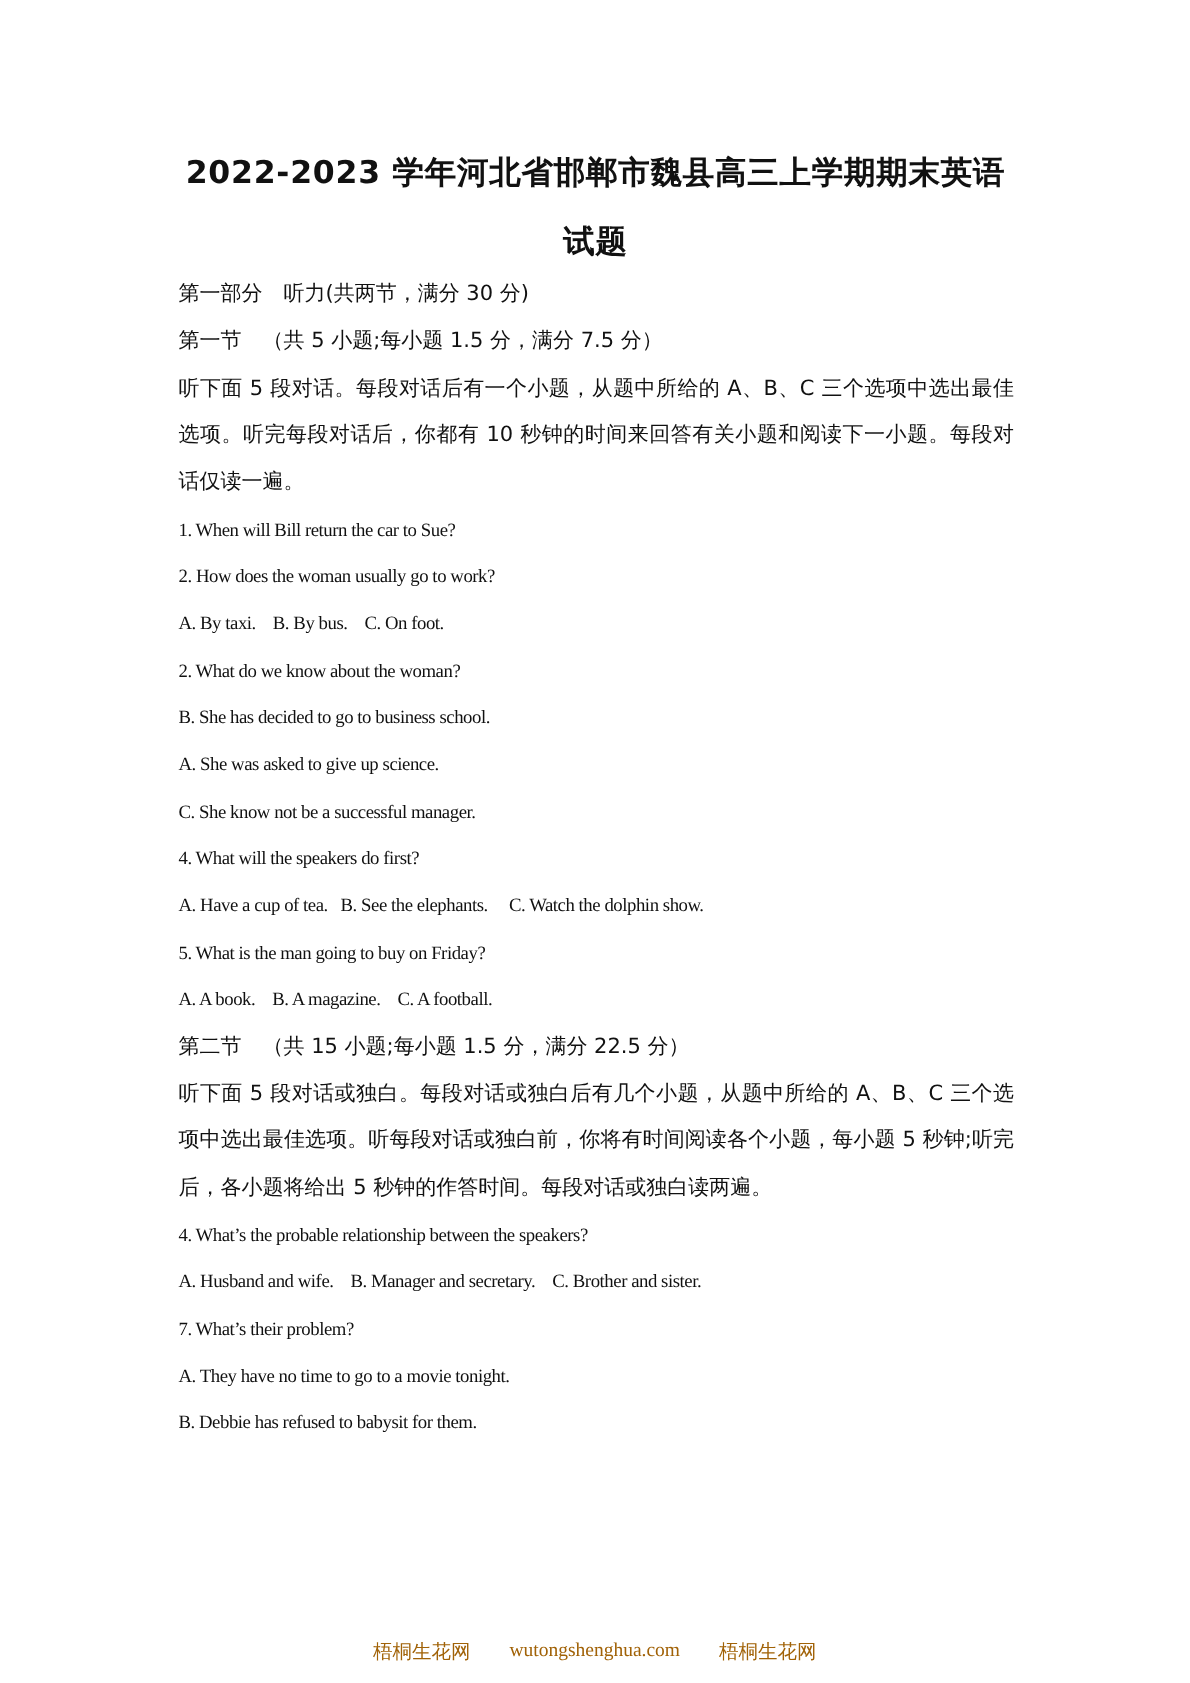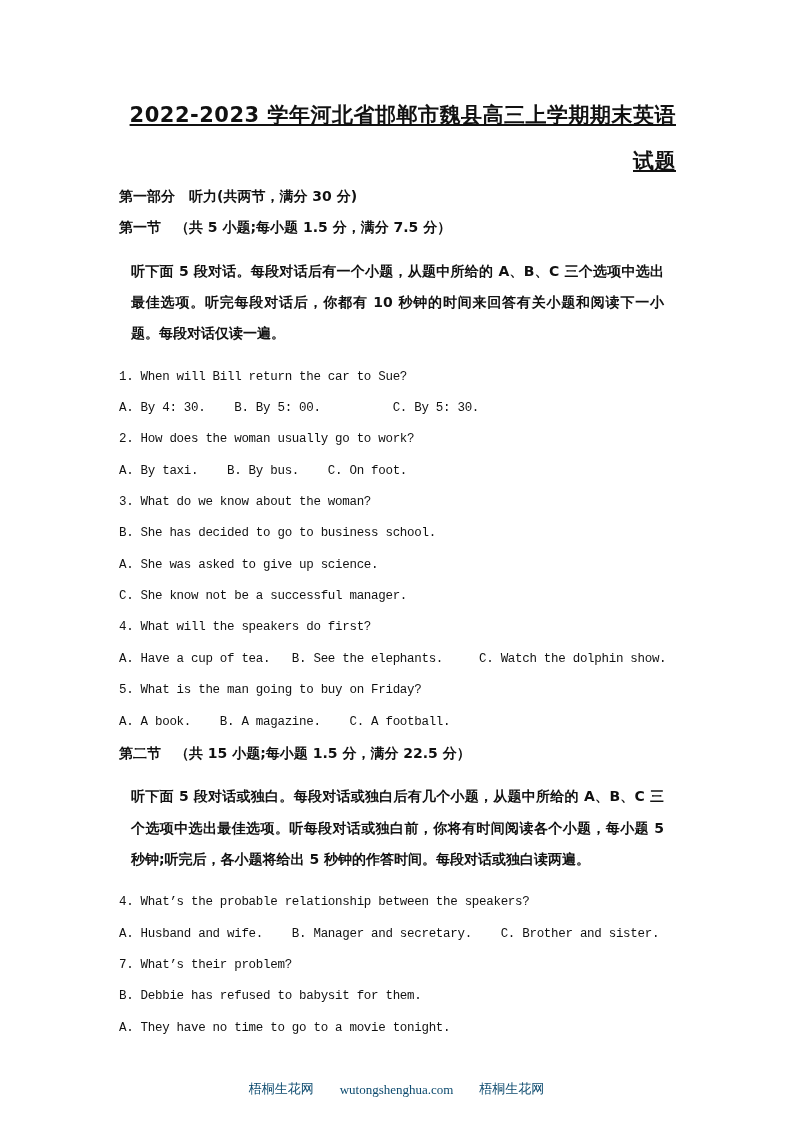--- a/index.html
+++ b/index.html
@@ -10,112 +10,110 @@
     background: #ffffff;
     color: #111111;
     overflow: hidden;
     font-family: "Liberation Serif", serif;
   }
   .title {
     position: absolute;
     left: 118px;
     top: 92px;
     width: 558px;
-    text-align: right;
+    text-align: center;
     font-family: "DejaVu Sans", sans-serif;
     font-weight: 700;
     font-size: 21px;
     line-height: 46px;
     letter-spacing: 0.5px;
-    text-decoration: underline;
   }
   .content {
     position: absolute;
     left: 119px;
     top: 181px;
     width: 557px;
   }
   .line { line-height: 31.35px; min-height: 31.35px; }
   .zh {
     font-family: "DejaVu Sans", sans-serif;
-    font-weight: 700;
+    font-weight: 400;
     font-size: 14px;
     white-space: normal;
   }
   .para {
-    margin: 12px;
+    margin: 0;
     text-align: justify;
     text-align-last: left;
   }
   .en {
-    font-family: Liberation Mono, monospace;
+    font-family: Liberation Serif, serif;
     font-size: 12.5px;
     letter-spacing: -0.3px;
     white-space: pre;
     font-weight: 400;
   }
   .footer {
     position: absolute;
     left: 0;
     right: 0;
-    bottom: 24px;
+    bottom: 12px;
     display: flex;
     justify-content: center;
-    align-items: flex-end;
+    align-items: flex-start;
     gap: 26px;
     font-family: "Liberation Serif", serif;
     font-size: 13px;
-    color: #0c4a6e;
+    color: #a16207;
   }
 </style>
 </head>
 <body>
 
 <main class="page">
 
   <header class="title">
     <div>2022-2023 学年河北省邯郸市魏县高三上学期期末英语试题</div>
   </header>
 
   <section class="content">
 
     <div class="line zh">第一部分　听力(共两节，满分 30 分)</div>
 
     <div class="line zh">第一节　（共 5 小题;每小题 1.5 分，满分 7.5 分）</div>
 
     <p class="line zh para">听下面 5 段对话。每段对话后有一个小题，从题中所给的 A、B、C 三个选项中选出最佳选项。听完每段对话后，你都有 10 秒钟的时间来回答有关小题和阅读下一小题。每段对话仅读一遍。</p>
 
     <div class="line en">1. When will Bill return the car to Sue?</div>
-    <div class="line en">A. By 4: 30.    B. By 5: 00.          C. By 5: 30.</div>
 
     <div class="line en">2. How does the woman usually go to work?</div>
     <div class="line en">A. By taxi.    B. By bus.    C. On foot.</div>
 
-    <div class="line en">3. What do we know about the woman?</div>
+    <div class="line en">2. What do we know about the woman?</div>
     <div class="line en">B. She has decided to go to business school.</div>
     <div class="line en">A. She was asked to give up science.</div>
     <div class="line en">C. She know not be a successful manager.</div>
 
     <div class="line en">4. What will the speakers do first?</div>
     <div class="line en">A. Have a cup of tea.   B. See the elephants.     C. Watch the dolphin show.</div>
 
     <div class="line en">5. What is the man going to buy on Friday?</div>
     <div class="line en">A. A book.    B. A magazine.    C. A football.</div>
 
     <div class="line zh">第二节　（共 15 小题;每小题 1.5 分，满分 22.5 分）</div>
 
     <p class="line zh para">听下面 5 段对话或独白。每段对话或独白后有几个小题，从题中所给的 A、B、C 三个选项中选出最佳选项。听每段对话或独白前，你将有时间阅读各个小题，每小题 5 秒钟;听完后，各小题将给出 5 秒钟的作答时间。每段对话或独白读两遍。</p>
 
 
     <div class="line en">4. What’s the probable relationship between the speakers?</div>
     <div class="line en">A. Husband and wife.    B. Manager and secretary.    C. Brother and sister.</div>
 
     <div class="line en">7. What’s their problem?</div>
+    <div class="line en">A. They have no time to go to a movie tonight.</div>
     <div class="line en">B. Debbie has refused to babysit for them.</div>
-    <div class="line en">A. They have no time to go to a movie tonight.</div>
 
   </section>
 
   <footer class="footer">
     <span>梧桐生花网</span>
     <span>wutongshenghua.com</span>
     <span>梧桐生花网</span>
   </footer>
 
 </main>

